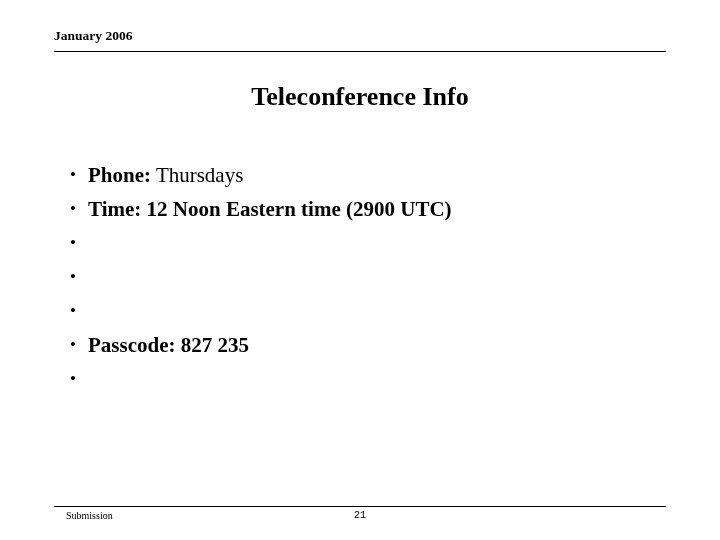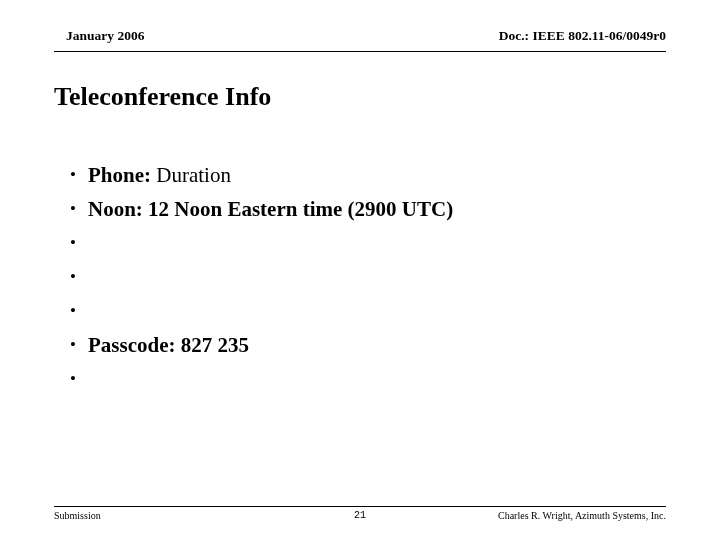--- a/index.html
+++ b/index.html
@@ -26,21 +26,21 @@
     position: absolute;
     left: 54px;
     top: 28px;
     width: 612px;
     height: 24px;
     border-bottom: 1.5px solid #000000;
     box-sizing: border-box;
   }
   .header-left {
     position: absolute;
-    left: 12px;
+    left: 0;
     top: 0;
     font-size: 13.5px;
     font-weight: bold;
     font-family: "Liberation Serif", serif;
     white-space: nowrap;
   }
   .header-right {
     position: absolute;
     right: 0;
     top: 0;
@@ -49,20 +49,21 @@
     font-family: "Liberation Serif", serif;
     white-space: nowrap;
   }
 
   
   .slide-title {
     position: absolute;
     left: 54px;
     top: 82px;
     width: 612px;
+    text-align: center;
     font-size: 26px;
     font-weight: bold;
     font-family: "Liberation Serif", serif;
   }
 
   
   .body-list {
     position: absolute;
     left: 54px;
     top: 158px;
@@ -104,21 +105,21 @@
     position: absolute;
     left: 54px;
     top: 506px;
     width: 612px;
     height: 22px;
     border-top: 1.2px solid #000000;
     box-sizing: border-box;
   }
   .footer-left {
     position: absolute;
-    left: 0;
+    left: 12px;
     top: 3px;
     font-size: 10px;
     font-family: "Liberation Serif", serif;
     white-space: nowrap;
   }
   .footer-center {
     position: absolute;
     left: 0;
     top: 3px;
     width: 612px;
@@ -135,33 +136,32 @@
     white-space: nowrap;
   }
 </style>
 </head>
 <body>
 
 <div class="slide">
 
   <div class="header">
     <div class="header-left">January 2006</div>
-    <div class="header-right">Doc.:  IEEE 802.11-06/0049r0</div>
   </div>
 
   <div class="slide-title">Teleconference Info</div>
 
   <ul class="body-list">
     <li class="bullet-row">
       <span class="bullet-mark">•</span>
-      <span class="bullet-text"><span class="bold-run">Phone:</span> <span>Duration</span></span>
+      <span class="bullet-text"><span class="bold-run">Phone:</span> <span>Thursdays</span></span>
     </li>
     <li class="bullet-row">
       <span class="bullet-mark">•</span>
-      <span class="bullet-text"><span class="bold-run">Noon:</span> <span class="bold-run">12 Noon Eastern time (2900 UTC)</span></span>
+      <span class="bullet-text"><span class="bold-run">Time:</span> <span class="bold-run">12 Noon Eastern time (2900 UTC)</span></span>
     </li>
     <li class="bullet-row">
       <span class="bullet-mark">•</span>
     </li>
     <li class="bullet-row">
       <span class="bullet-mark">•</span>
     </li>
     <li class="bullet-row">
       <span class="bullet-mark">•</span>
     </li>
@@ -170,16 +170,15 @@
       <span class="bullet-text"><span class="bold-run">Passcode:</span> <span class="bold-run">827 235</span></span>
     </li>
     <li class="bullet-row">
       <span class="bullet-mark">•</span>
     </li>
   </ul>
 
   <div class="footer">
     <div class="footer-left">Submission</div>
     <div class="footer-center">21</div>
-    <div class="footer-right">Charles R. Wright, Azimuth Systems, Inc.</div>
   </div>
 
 </div>
 
 </body></html>

